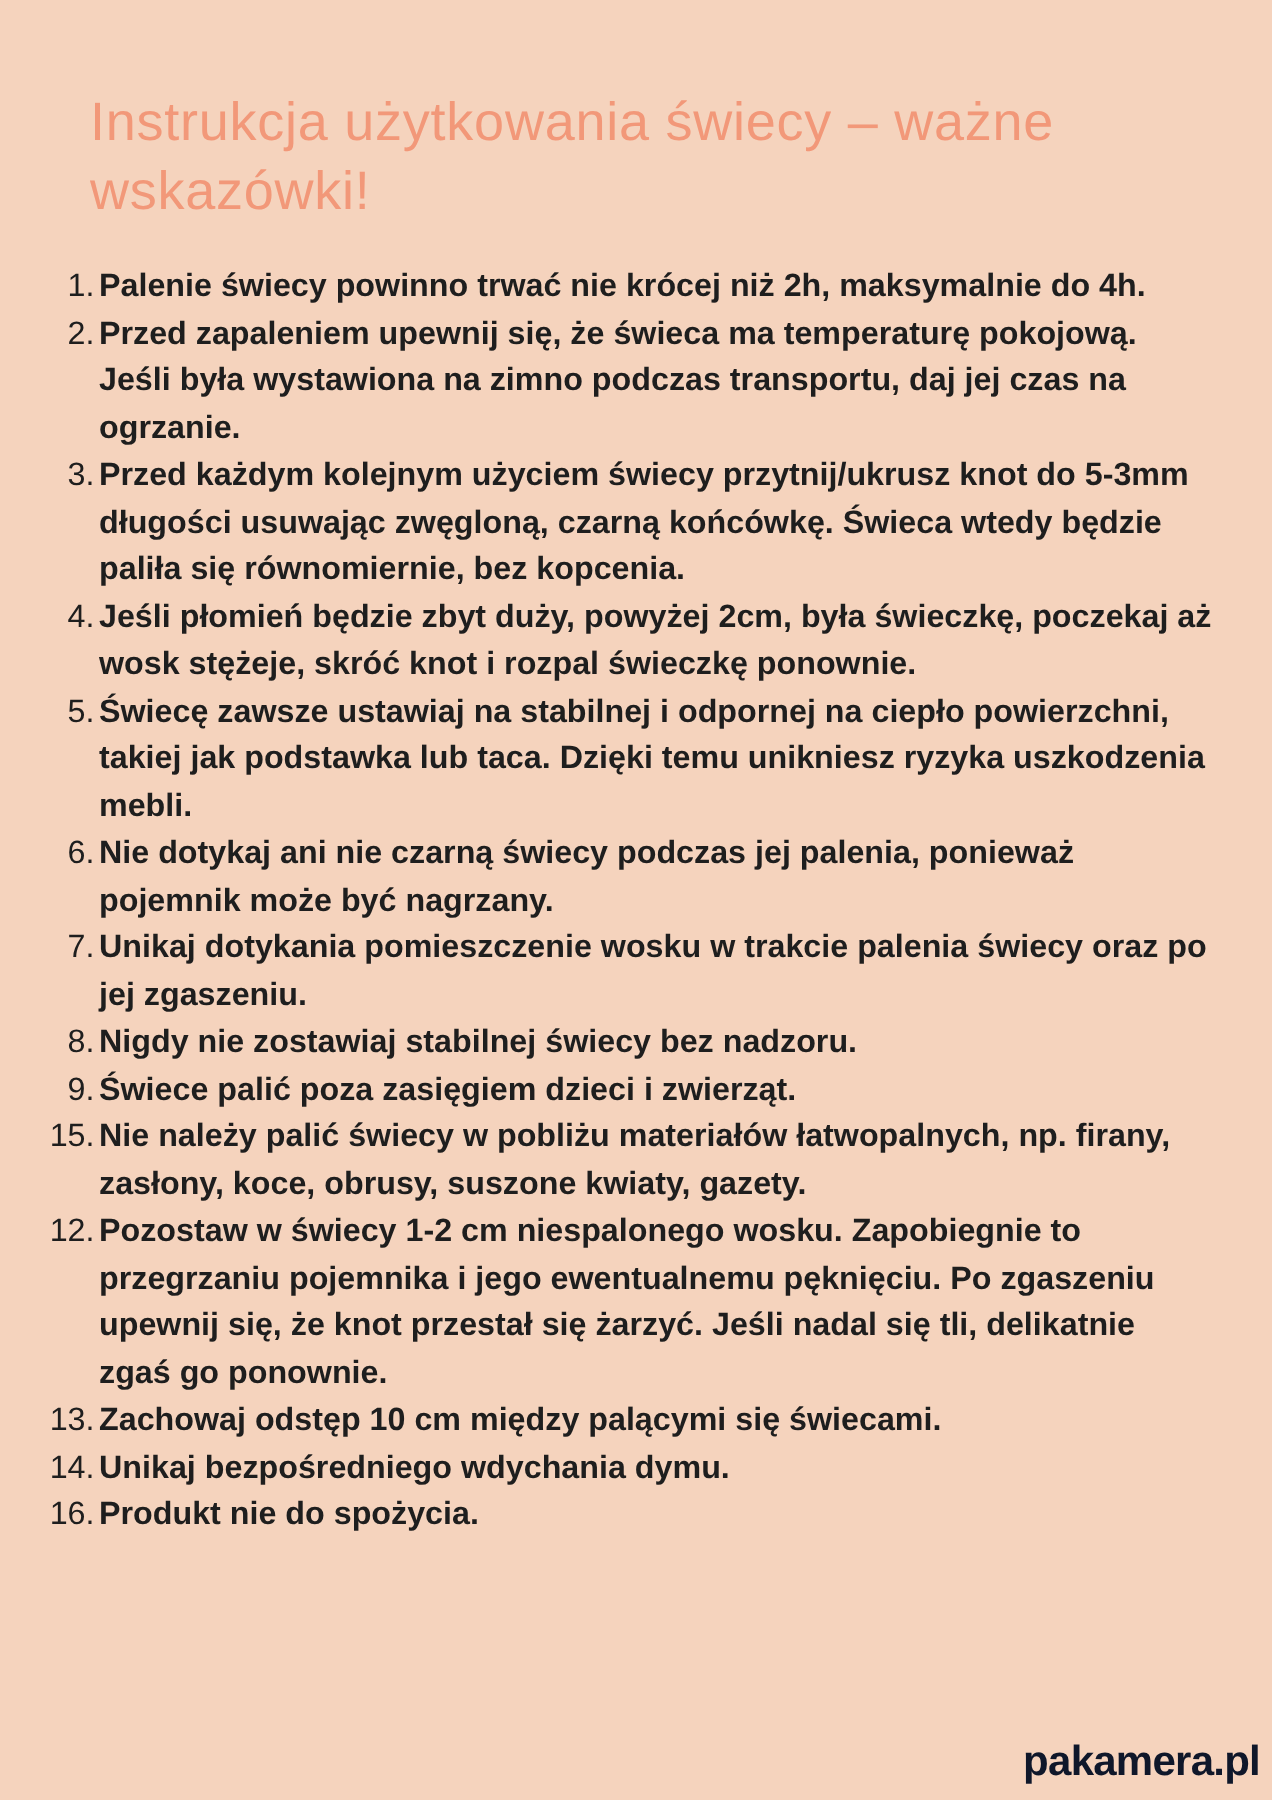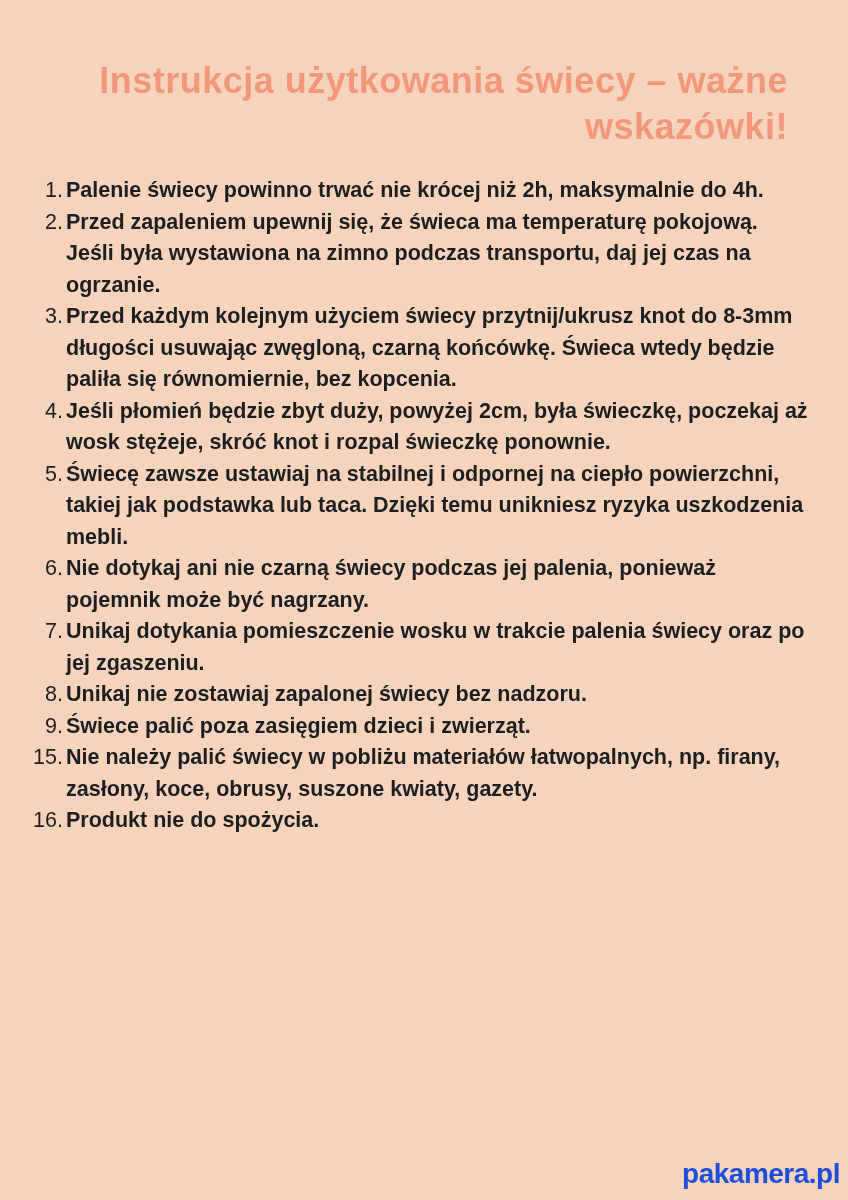--- a/index.html
+++ b/index.html
@@ -12,25 +12,25 @@
     overflow: hidden;
   }
   .page {
     width: 848px;
     height: 1200px;
     position: relative;
   }
   .doc-title {
     margin: 0;
     padding: 58px 60px 0 60px;
-    text-align: right;
+    text-align: left;
     color: #f29879;
     font-size: 36px;
     line-height: 46px;
-    font-weight: bold;
+    font-weight: normal;
     letter-spacing: 0.5px;
   }
   ol.instructions {
     list-style: none;
     margin: 25px 38px 0 0;
     padding: 0;
   }
   ol.instructions li {
     display: flex;
     color: #1e1e1e;
@@ -44,21 +44,21 @@
   }
   ol.instructions .txt {
     flex: 1;
     padding-left: 3px;
     font-weight: bold;
   }
   .watermark {
     position: absolute;
     right: 8px;
     bottom: 10px;
-    color: #1d4ed8;
+    color: #0f172a;
     font-size: 28px;
     font-weight: bold;
     letter-spacing: -0.5px;
   }
 </style>
 </head>
 <body>
 
 <div class="page">
 
@@ -68,49 +68,61 @@
     <li>
       <span class="num">1.</span>
       <span class="txt">Palenie świecy powinno trwać nie krócej niż 2h, maksymalnie do 4h.</span>
     </li>
     <li>
       <span class="num">2.</span>
       <span class="txt">Przed zapaleniem upewnij się, że świeca ma temperaturę pokojową. Jeśli była wystawiona na zimno podczas transportu, daj jej czas na ogrzanie.</span>
     </li>
     <li>
       <span class="num">3.</span>
-      <span class="txt">Przed każdym kolejnym użyciem świecy przytnij/ukrusz knot do 8-3mm długości usuwając zwęgloną, czarną końcówkę. Świeca wtedy będzie paliła się równomiernie, bez kopcenia.</span>
+      <span class="txt">Przed każdym kolejnym użyciem świecy przytnij/ukrusz knot do 5-3mm długości usuwając zwęgloną, czarną końcówkę. Świeca wtedy będzie paliła się równomiernie, bez kopcenia.</span>
     </li>
     <li>
       <span class="num">4.</span>
       <span class="txt">Jeśli płomień będzie zbyt duży, powyżej 2cm, była świeczkę, poczekaj aż wosk stężeje, skróć knot i rozpal świeczkę ponownie.</span>
     </li>
     <li>
       <span class="num">5.</span>
       <span class="txt">Świecę zawsze ustawiaj na stabilnej i odpornej na ciepło powierzchni, takiej jak podstawka lub taca. Dzięki temu unikniesz ryzyka uszkodzenia mebli.</span>
     </li>
     <li>
       <span class="num">6.</span>
       <span class="txt">Nie dotykaj ani nie czarną świecy podczas jej palenia, ponieważ pojemnik może być nagrzany.</span>
     </li>
     <li>
       <span class="num">7.</span>
       <span class="txt">Unikaj dotykania pomieszczenie wosku w trakcie palenia świecy oraz po jej zgaszeniu.</span>
     </li>
     <li>
       <span class="num">8.</span>
-      <span class="txt">Unikaj nie zostawiaj zapalonej świecy bez nadzoru.</span>
+      <span class="txt">Nigdy nie zostawiaj stabilnej świecy bez nadzoru.</span>
     </li>
     <li>
       <span class="num">9.</span>
       <span class="txt">Świece palić poza zasięgiem dzieci i zwierząt.</span>
     </li>
     <li>
       <span class="num">15.</span>
       <span class="txt">Nie należy palić świecy w pobliżu materiałów łatwopalnych, np. firany, zasłony, koce, obrusy, suszone kwiaty, gazety.</span>
+    </li>
+    <li>
+      <span class="num">12.</span>
+      <span class="txt">Pozostaw w świecy 1-2 cm niespalonego wosku. Zapobiegnie to przegrzaniu pojemnika i jego ewentualnemu pęknięciu. Po zgaszeniu upewnij się, że knot przestał się żarzyć. Jeśli nadal się tli, delikatnie zgaś go ponownie.</span>
+    </li>
+    <li>
+      <span class="num">13.</span>
+      <span class="txt">Zachowaj odstęp 10 cm między palącymi się świecami.</span>
+    </li>
+    <li>
+      <span class="num">14.</span>
+      <span class="txt">Unikaj bezpośredniego wdychania dymu.</span>
     </li>
     <li>
       <span class="num">16.</span>
       <span class="txt">Produkt nie do spożycia.</span>
     </li>
   </ol>
 
   <div class="watermark">pakamera.pl</div>
 
 </div>

